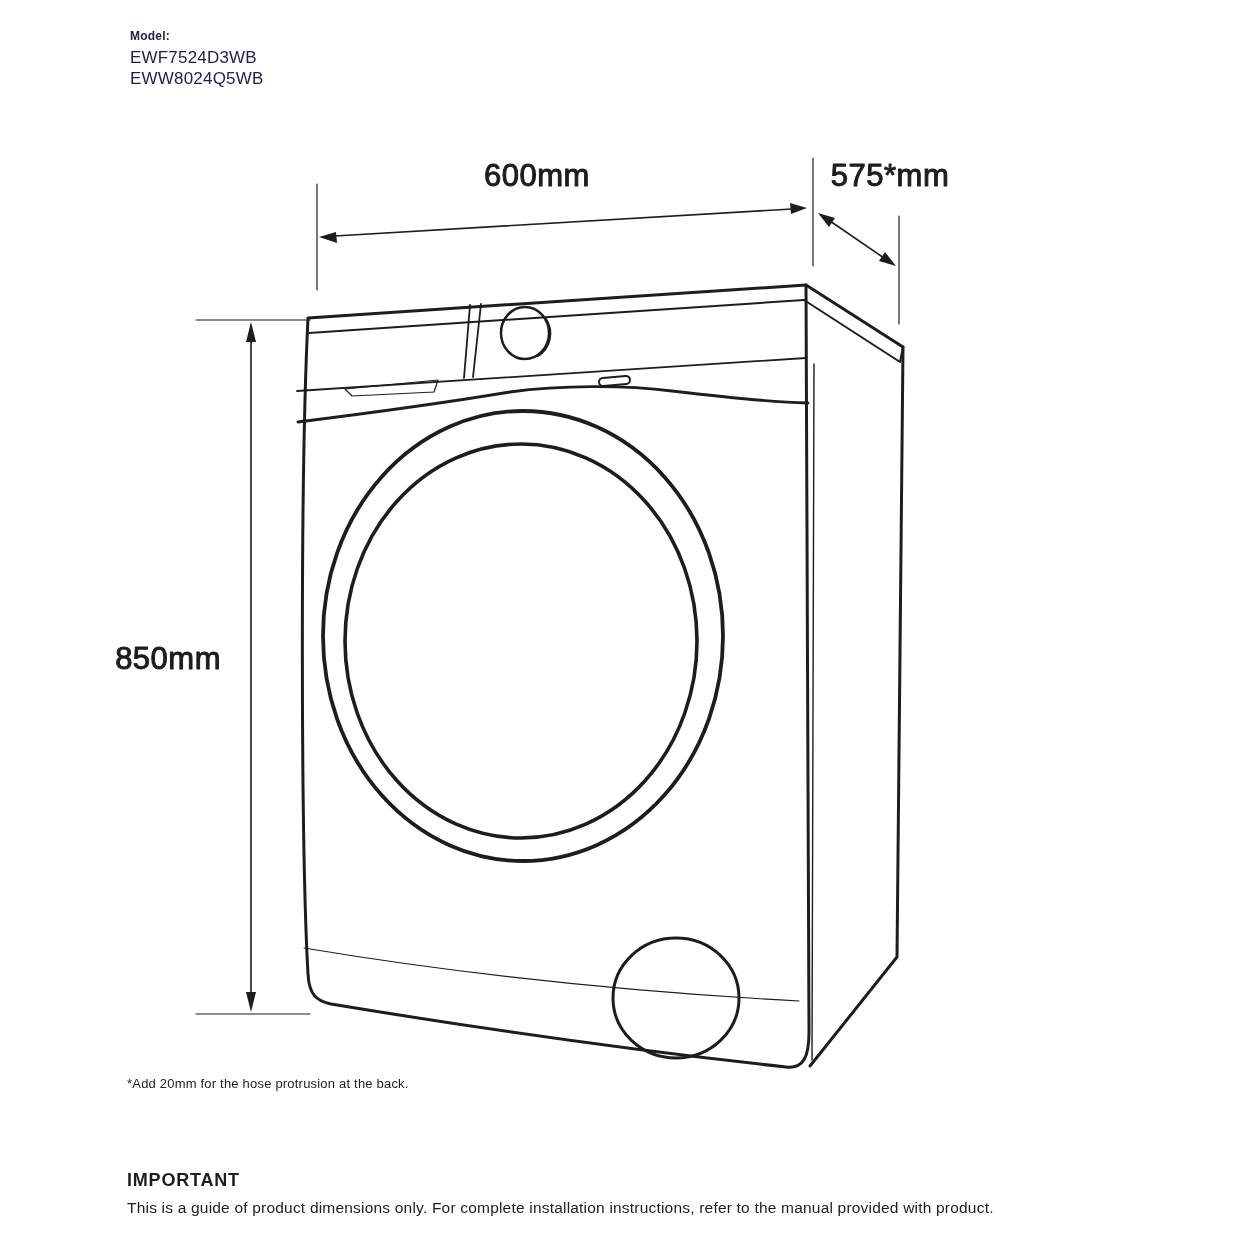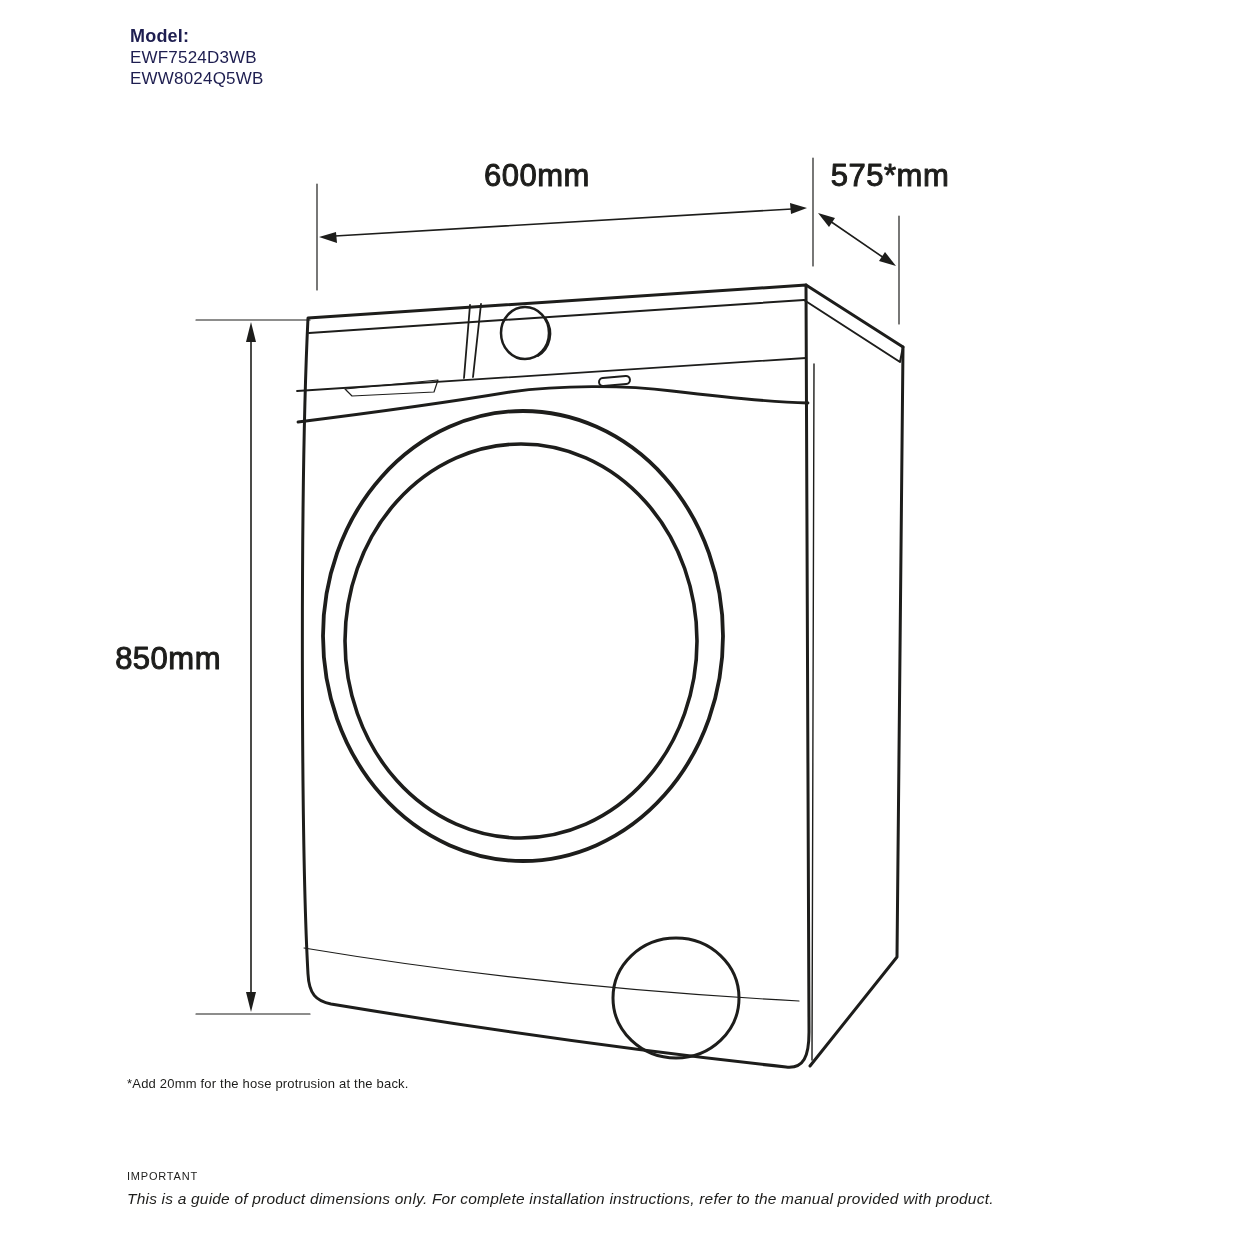--- a/index.html
+++ b/index.html
@@ -11,28 +11,28 @@
     color:#1d1d1b;
     overflow:hidden;
   }
   .diagram-svg{position:absolute;left:0;top:0;width:1247px;height:1247px;}
   .model-block{
     position:absolute;left:130px;top:26px;
     color:#1e1e50;
     font-size:17px;line-height:21px;
     letter-spacing:0.2px;
   }
-  .model-label{font-weight:bold;font-size:18px;}
+  .model-label{font-weight:bold;font-size:12px;}
   .footnote{
     position:absolute;left:127px;top:1076px;
     font-size:13px;color:#1d1d1b;letter-spacing:0.2px;
   }
   .important{position:absolute;left:127px;top:1170px;color:#1d1d1b;}
-  .important-title{font-weight:normal;font-size:11px;letter-spacing:0.8px;}
-  .important-body{font-size:15.5px;margin-top:8px;letter-spacing:0.2px;font-style:italic;}
+  .important-title{font-weight:bold;font-size:18px;letter-spacing:0.8px;}
+  .important-body{font-size:15.5px;margin-top:8px;letter-spacing:0.2px;}
   .dim-text{
     font-family:"Liberation Sans", sans-serif;
     font-size:31px;
     fill:#1d1d1b;
     letter-spacing:0.5px;
   }
 </style>
 </head>
 <body>
 

